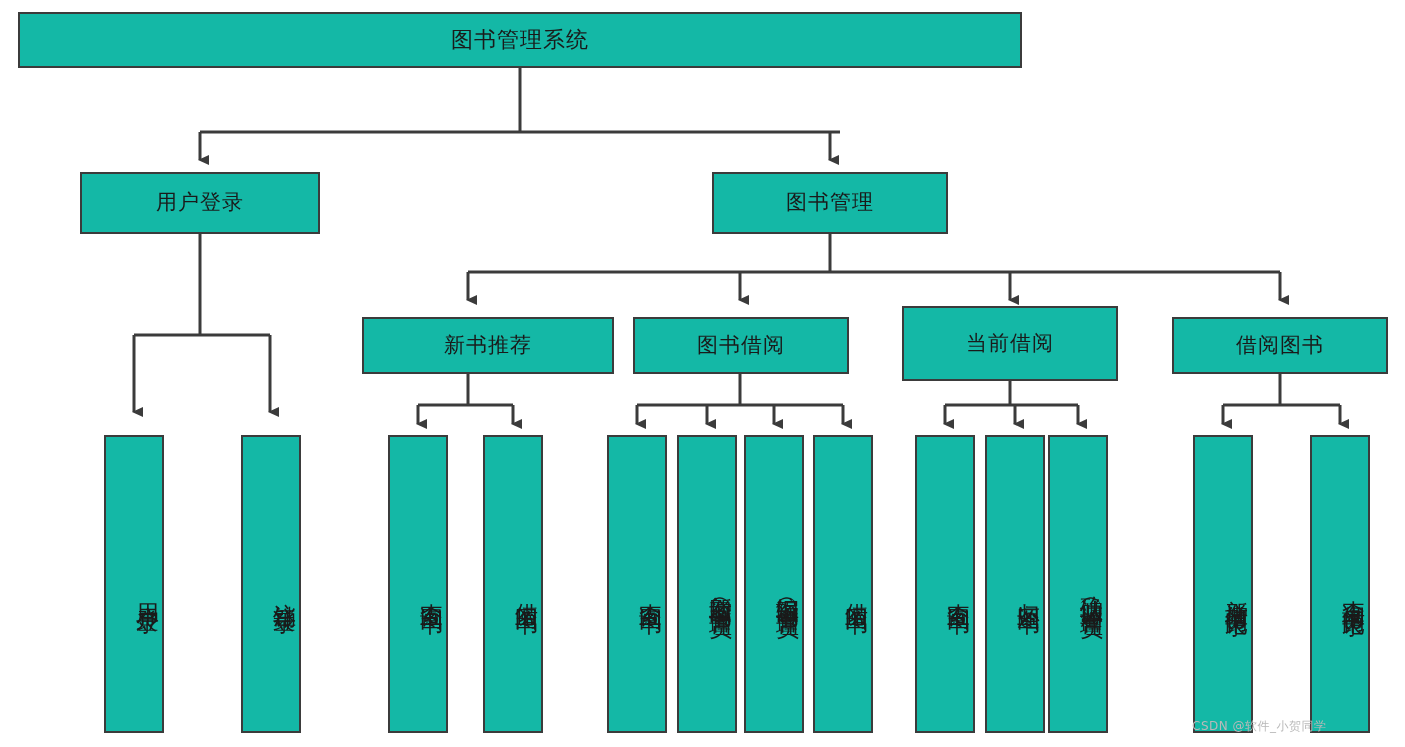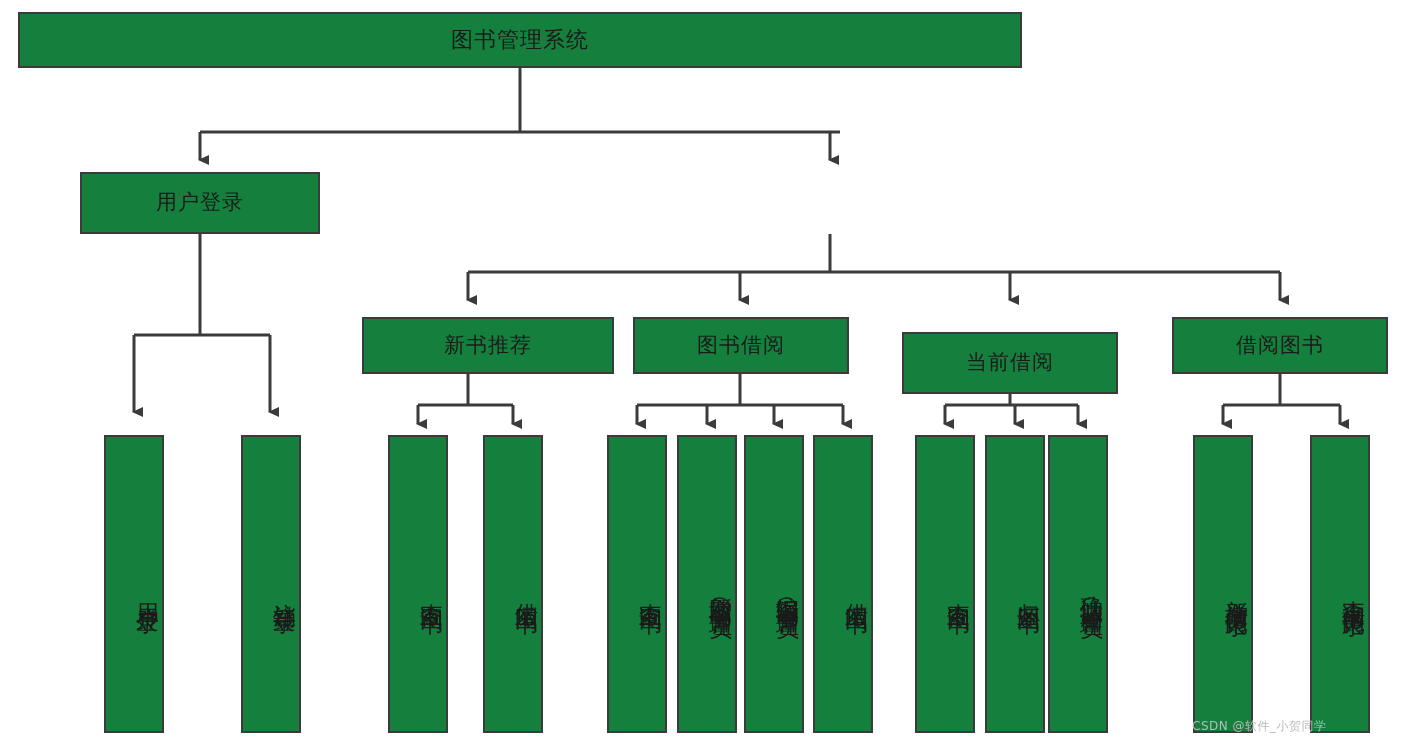--- a/index.html
+++ b/index.html
@@ -23,21 +23,21 @@
     left: 0;
     top: 0;
     width: 1405px;
     height: 747px;
     pointer-events: none;
   }
   .node {
     position: absolute;
     box-sizing: border-box;
     border: 2px solid #3b3b3b;
-    background: #15803d;
+    background: #14b8a6;
     display: flex;
     align-items: center;
     justify-content: center;
     color: #1a1a1a;
     text-align: center;
   }
   .node.horiz {
     font-size: 21px;
     letter-spacing: 1px;
     line-height: 1.2;
@@ -119,24 +119,25 @@
       <path d="M1280,374 L1280,405"></path>
       <path d="M1223,405 L1340,405"></path>
       <path d="M1223,405 L1223,424" marker-end="url(#arrow)"></path>
       <path d="M1340,405 L1340,424" marker-end="url(#arrow)"></path>
     </g>
   </svg>
 
   <div class="node horiz root" style="left:18px; top:12px; width:1004px; height:56px;">图书管理系统</div>
 
   <div class="node horiz" style="left:80px; top:172px; width:240px; height:62px;">用户登录</div>
+  <div class="node horiz" style="left:712px; top:172px; width:236px; height:62px;">图书管理</div>
 
   <div class="node horiz" style="left:362px; top:317px; width:252px; height:57px;">新书推荐</div>
   <div class="node horiz" style="left:633px; top:317px; width:216px; height:57px;">图书借阅</div>
-  <div class="node horiz" style="left:902px; top:332px; width:216px; height:62px;">当前借阅</div>
+  <div class="node horiz" style="left:902px; top:306px; width:216px; height:75px;">当前借阅</div>
   <div class="node horiz" style="left:1172px; top:317px; width:216px; height:57px;">借阅图书</div>
 
   <div class="node vert" style="left:104px; top:435px; width:60px; height:298px;">
     <span class="vtext">用户登录</span>
   </div>
   <div class="node vert" style="left:241px; top:435px; width:60px; height:298px;">
     <span class="vtext">注销登录</span>
   </div>
 
   <div class="node vert" style="left:388px; top:435px; width:60px; height:298px;">

